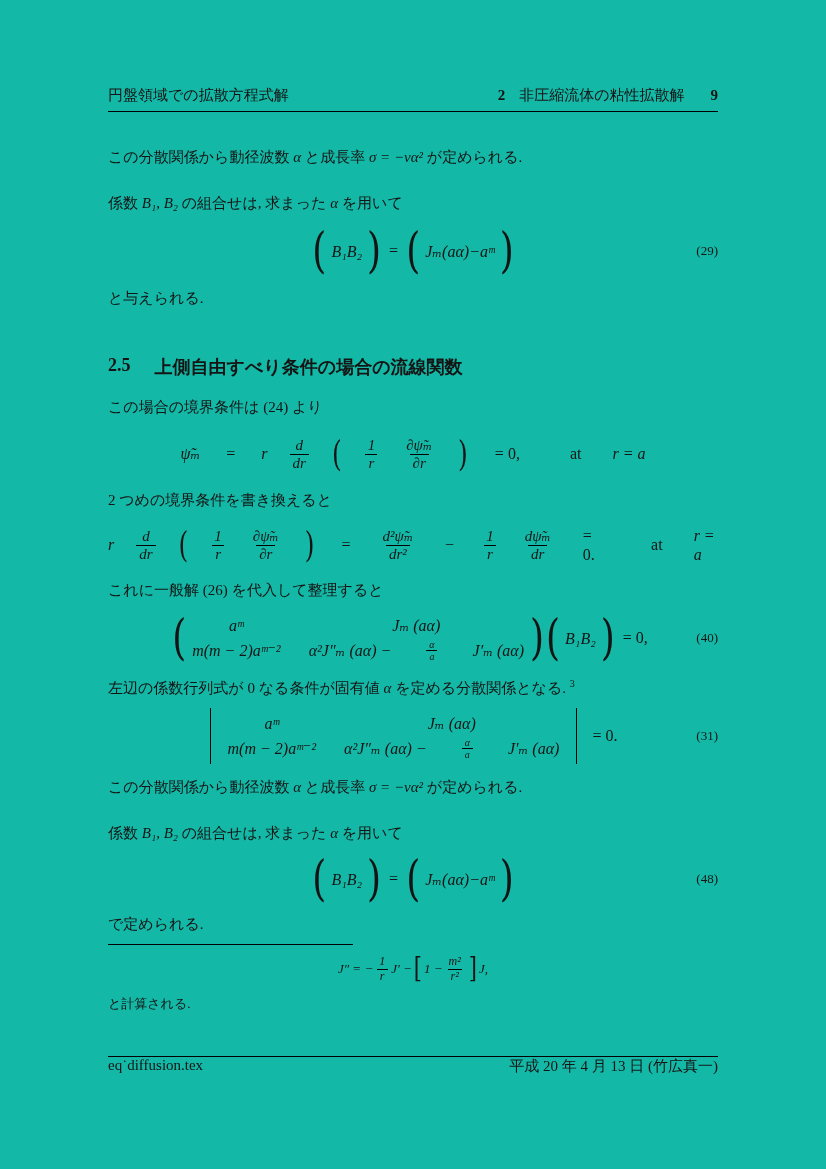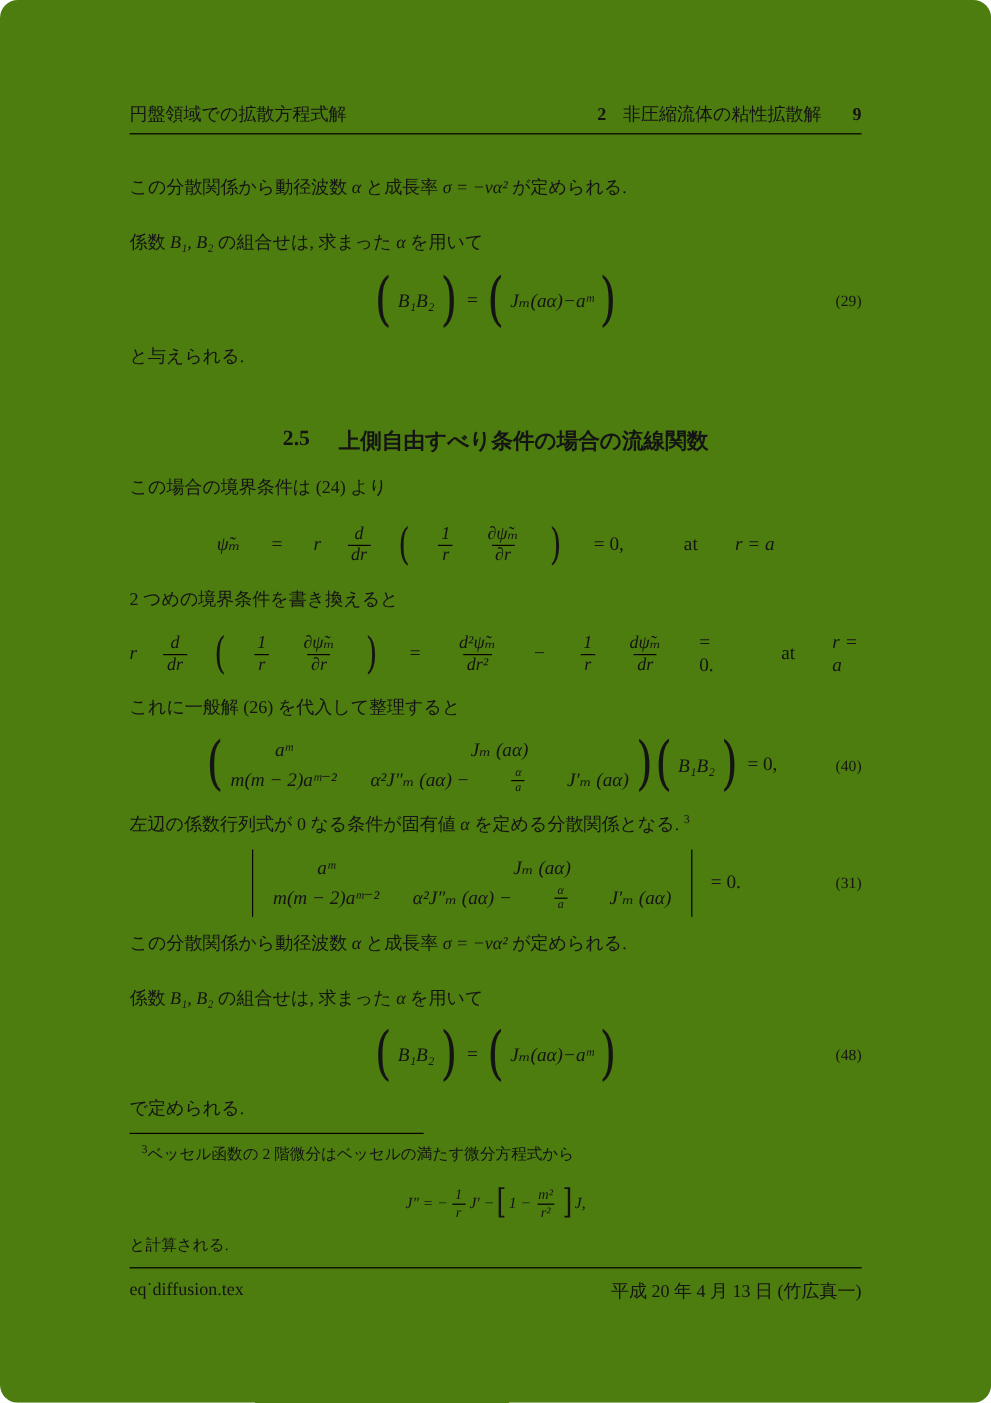--- a/index.html
+++ b/index.html
@@ -1,32 +1,32 @@
 <!DOCTYPE html>
 <html><head>
 <meta charset="utf-8">
 <title>eq_diffusion</title>
 <style>
   html,body{margin:0;padding:0;background:#ffffff;}
-  .page{position:relative;width:826px;height:1169px;background:#4d7c0f;margin:0 auto;
-        font-family:"Liberation Serif","DejaVu Serif",serif;color:#141414;overflow:hidden;border-radius:15px;}
+  .page{position:relative;width:826px;height:1169px;background:#14b8a6;margin:0 auto;
+        font-family:"Liberation Serif","DejaVu Serif",serif;color:#141414;overflow:hidden;}
   .content{position:absolute;left:108px;top:0;width:610px;}
 
   
   .pghead{display:flex;justify-content:space-between;align-items:baseline;
           margin-top:86px;padding-bottom:6px;border-bottom:1px solid #000;font-size:15px;}
   .h-right{display:flex;align-items:baseline;}
   .h-secno{font-weight:bold;margin-right:14px;}
   .h-pageno{font-weight:bold;margin-left:26px;}
 
   
   .p{font-size:15px;line-height:21px;margin:0;}
   .mt36{margin-top:35px}.mt24{margin-top:25px}.mt12{margin-top:12px}.mt10{margin-top:10px}.mt30{margin-top:18px}.mt9{margin-top:9px}.mt8{margin-top:8px}.mt11{margin-top:11px}
 
-  .sec{font-size:18px;font-weight:bold;margin-top:46px;display:flex;justify-content:center;}
+  .sec{font-size:18px;font-weight:bold;margin-top:46px;display:flex;}
   .sec .no{margin-right:24px;}
 
   
   .eq{position:relative;display:flex;justify-content:center;align-items:center;
       font-size:16px;line-height:1.2;}
   .eqno{position:absolute;right:0;top:50%;transform:translateY(-50%);font-style:normal;font-size:13px;}
   .mi{font-style:italic;}
   .mo{font-style:normal;margin:0 7px;}
   .rm{font-style:normal;margin-left:24px;}
   .cond{font-style:italic;margin-left:12px;}
@@ -55,21 +55,21 @@
   
   .fnrule{width:245px;border-top:1px solid #000;margin-top:9px;}
   .fn-text{font-size:13px;line-height:17px;margin-top:8px;text-indent:10px;}
   .fn-eq{font-size:13px;height:40px;margin-top:4px;}
   .fn-eq .frac{font-size:12px;}
   .fn-post{font-size:13px;margin-top:6px;}
   sup.fnmark{font-size:10px;vertical-align:super;line-height:0;}
 
   
   .pgfoot{position:absolute;left:108px;top:1056px;width:610px;border-top:1px solid #000;
-          padding-top:10px;display:flex;justify-content:space-between;font-size:15px;}
+          display:flex;justify-content:space-between;font-size:15px;}
 </style>
 </head>
 <body>
 
 <div class="page">
   <div class="content">
 
     <div class="pghead">
       <span>円盤領域での拡散方程式解</span>
       <span class="h-right">
@@ -236,21 +236,20 @@
           <span class="mi">Jₘ(aα)</span>
           <span class="mi">−aᵐ</span>
         </span>
       <span class="bp">)</span>
       <span class="eqno">(48)</span>
     </div>
 
     <p class="p mt8">で定められる.</p>
 
     <div class="fnrule"></div>
-    <p class="fn-text"><sup class="fnmark">3</sup><span>ベッセル函数の 2 階微分はベッセルの満たす微分方程式から</span></p>
 
     <div class="eq fn-eq">
       <span class="mi">J″ = −</span>
       <span class="frac mi">
           <span class="num">1</span>
           <span class="den">r</span>
         </span>
       <span class="mi">J′ −</span>
       <span class="bk">[</span>
       <span class="mi">1 −</span>

